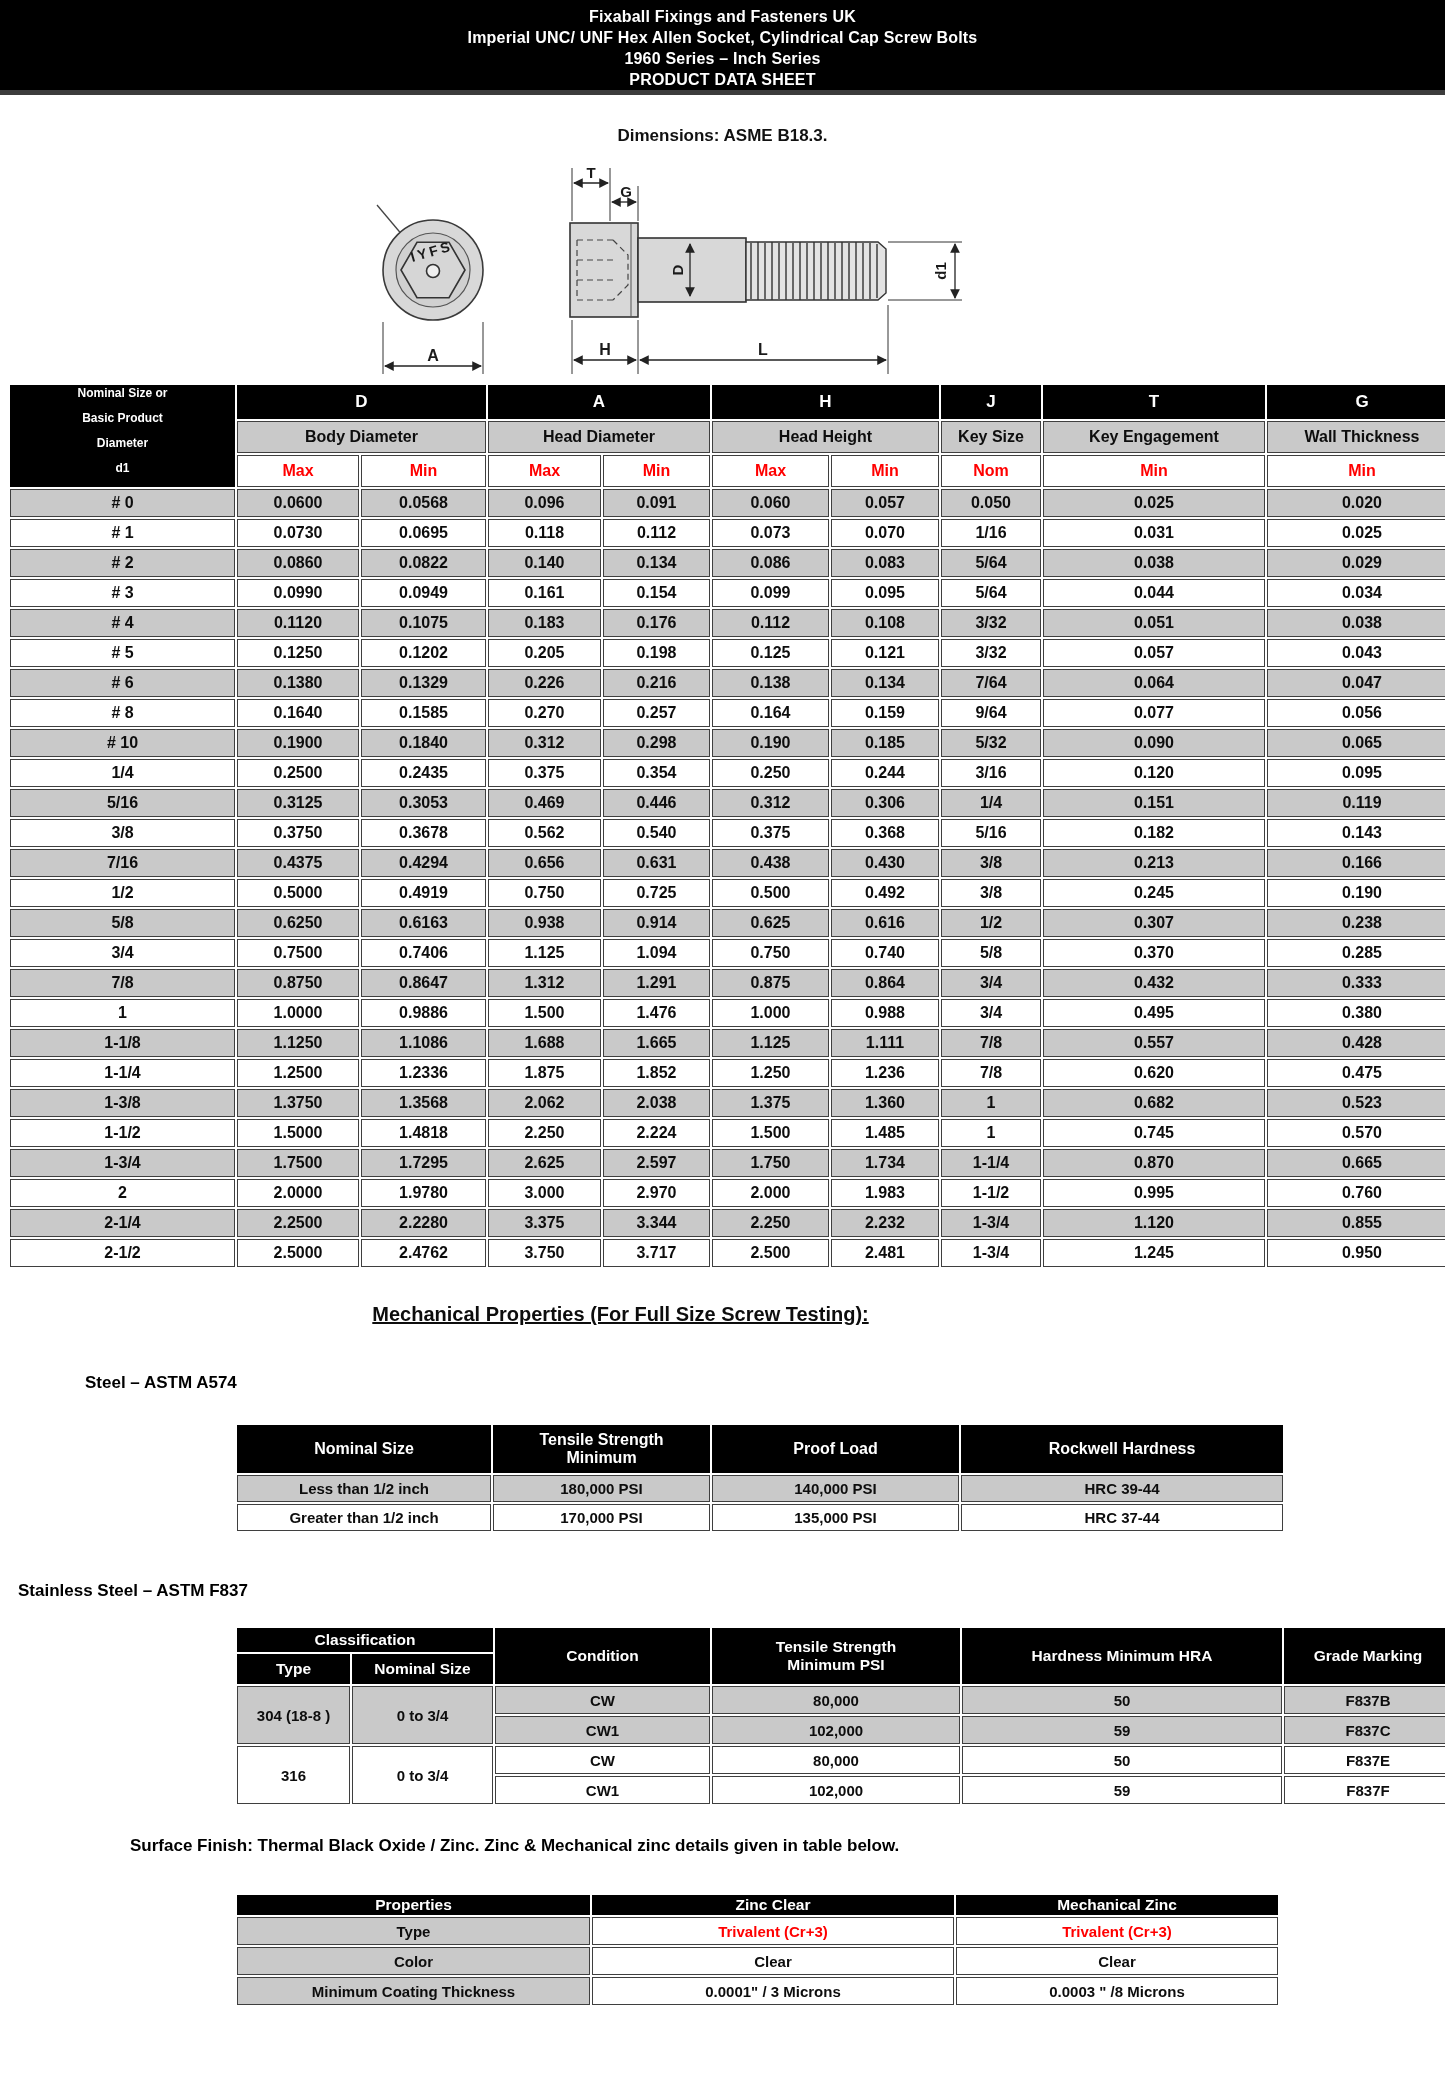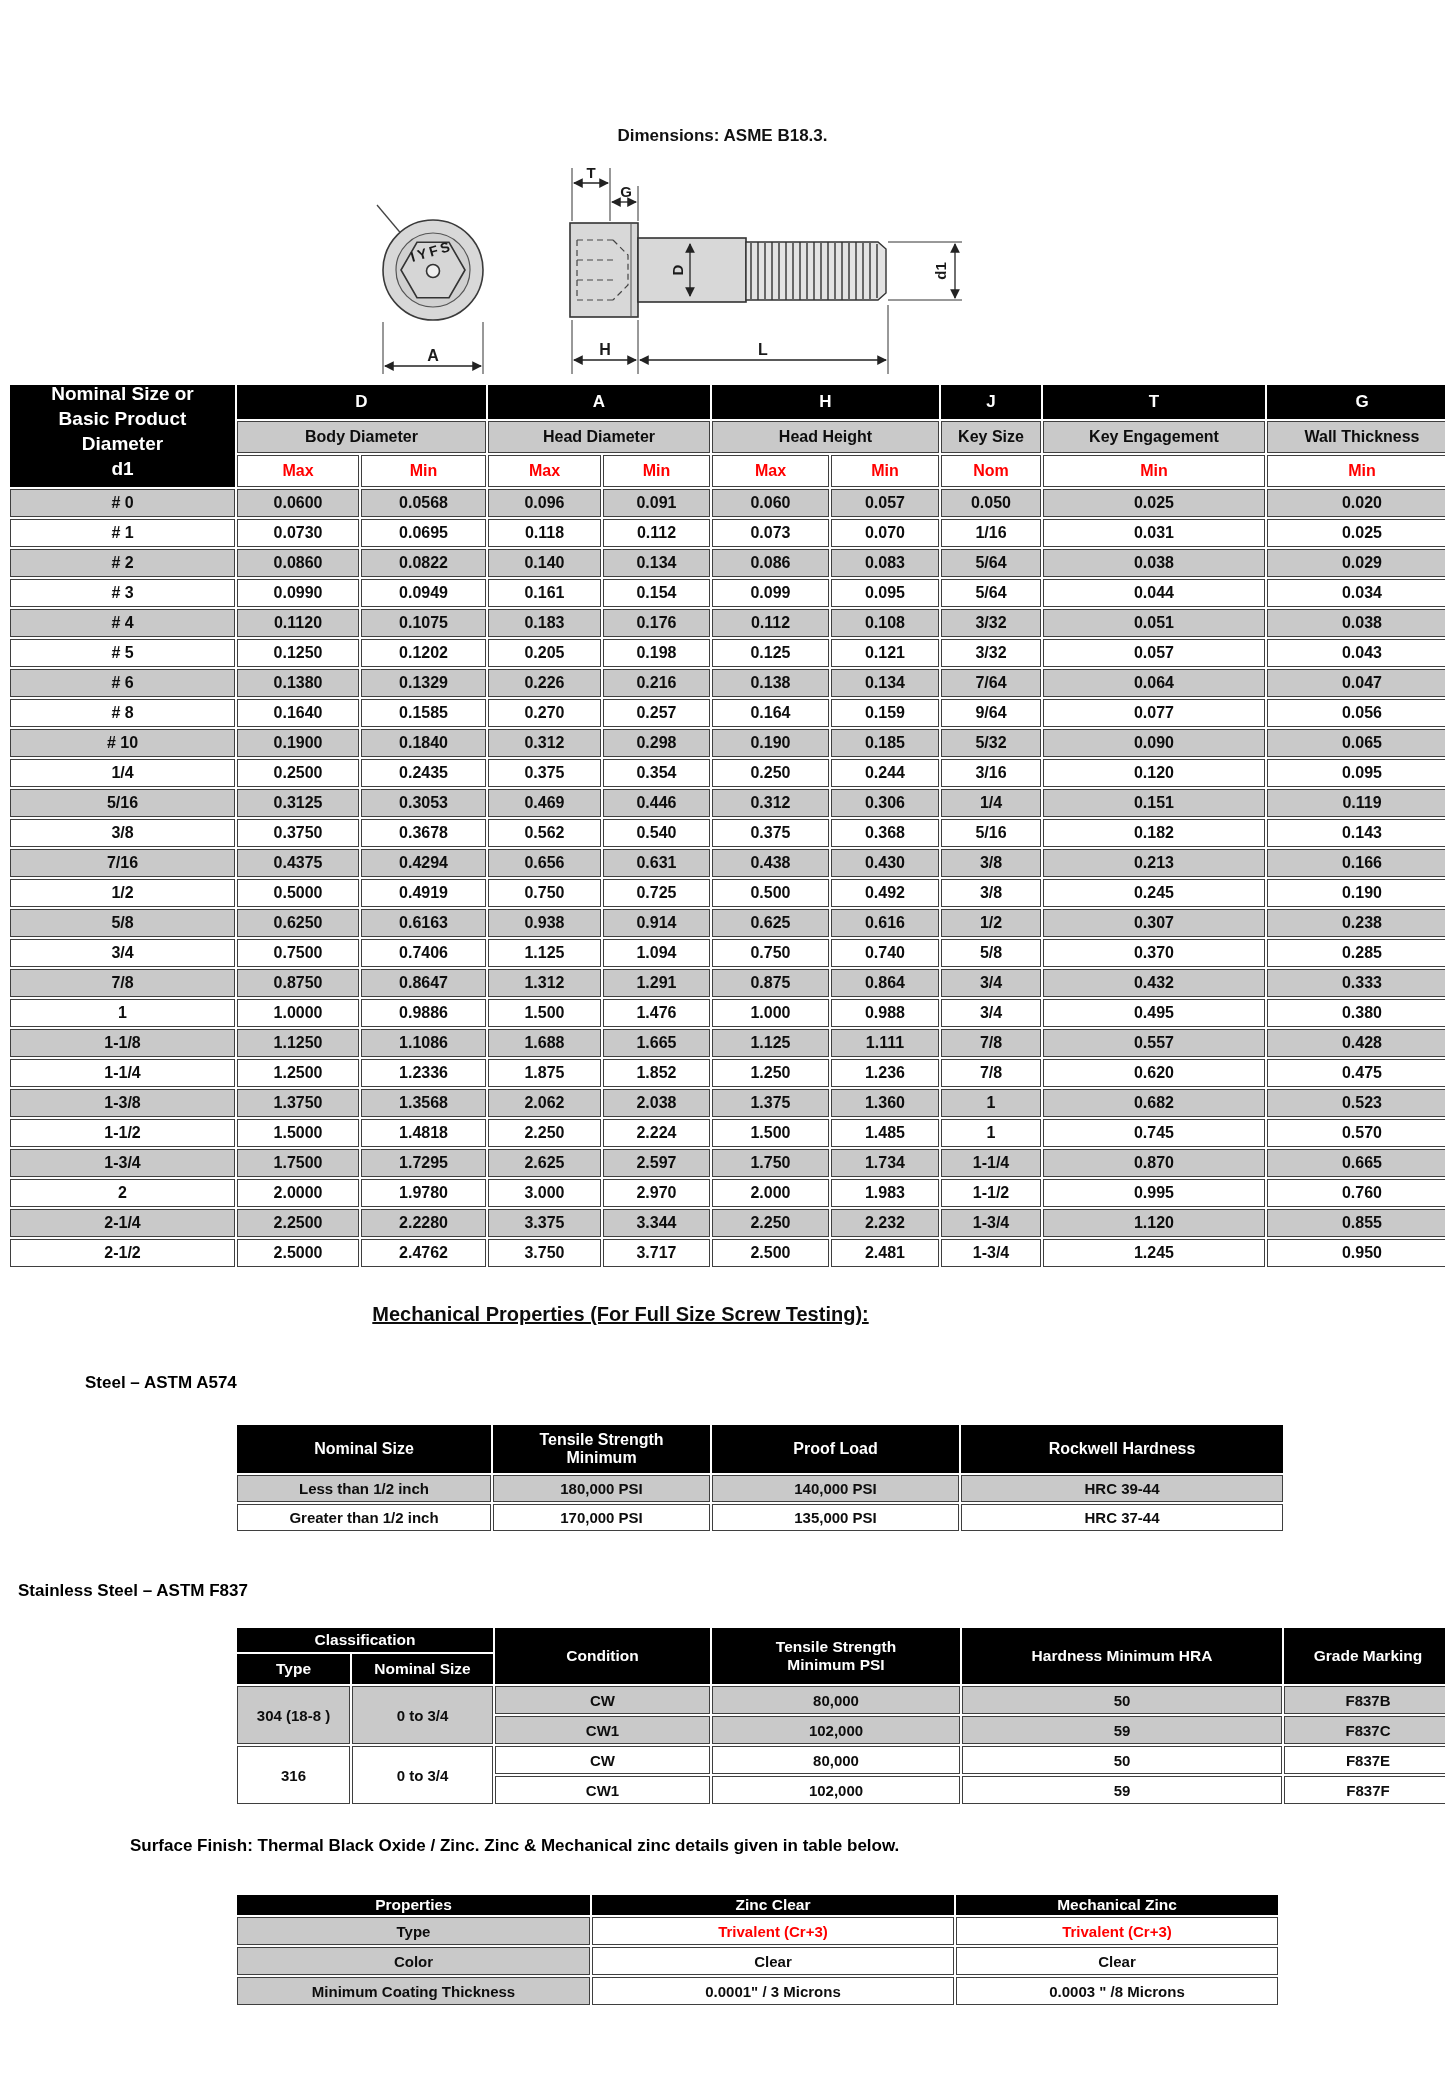--- a/index.html
+++ b/index.html
@@ -29,21 +29,21 @@
 
   
   .main-table { position:absolute; left:8px; top:383px; width:1429px; }
   .main-table th, .main-table td { font-size:16px; height:28px; }
   .main-table thead .letters th { height:30px; font-size:17px; }
   .main-table thead .names th   { height:28px; background:#c9c9c9; font-size:16px; }
   .main-table thead .maxmin th  { height:28px; background:#fff; color:#ff0000; }
   .main-table tbody tr:nth-child(odd)  th, .main-table tbody tr:nth-child(odd)  td { background:#c9c9c9; }
   .main-table tbody tr:nth-child(even) th, .main-table tbody tr:nth-child(even) td { background:#fff; }
   .size-head { overflow:hidden; }
-  .size-head-inner { line-height:25px; font-size:19px; transform:translateY(-5px); }
+  .size-head-inner { line-height:25px; font-size:12px; transform:translateY(-5px); }
 
   
   .mech-heading { position:absolute; left:0; top:1303px; width:1241px; text-align:center;
                   font-size:20px; font-weight:bold; text-decoration:underline; color:#0d0d0d; }
   .steel-heading { position:absolute; left:85px; top:1373px; font-size:17px; font-weight:bold; }
   .stainless-heading { position:absolute; left:18px; top:1581px; font-size:17px; font-weight:bold; }
   .surface-note { position:absolute; left:130px; top:1836px; font-size:17px; font-weight:bold; }
 
   
   .steel-table { position:absolute; left:235px; top:1423px; width:1040px; }
@@ -62,20 +62,26 @@
   .zinc-table th { height:16px; font-size:15.5px; }
   .zinc-table td { height:28px; font-size:15px; }
   .zinc-table td.spec { height:46px; }
   .zinc-table td.lab { background:#c9c9c9; }
 </style>
 </head>
 <body>
 
 <div class="page">
 
+  <header class="banner">
+    <div>Fixaball Fixings and Fasteners UK</div>
+    <div>Imperial UNC/ UNF Hex Allen Socket, Cylindrical Cap Screw Bolts</div>
+    <div>1960 Series – Inch Series</div>
+    <div>PRODUCT DATA SHEET</div>
+  </header>
 
   <div class="dim-note">Dimensions: ASME B18.3.</div>
 
   <svg class="drawing" width="625" height="236" viewBox="355 152 625 236">
     <defs>
       <marker id="ar" viewBox="0 0 10 10" refX="9" refY="5" markerWidth="7.5" markerHeight="7.5" orient="auto-start-reverse">
         <path d="M0,0 L10,5 L0,10 z" fill="#222"></path>
       </marker>
     </defs>
 

